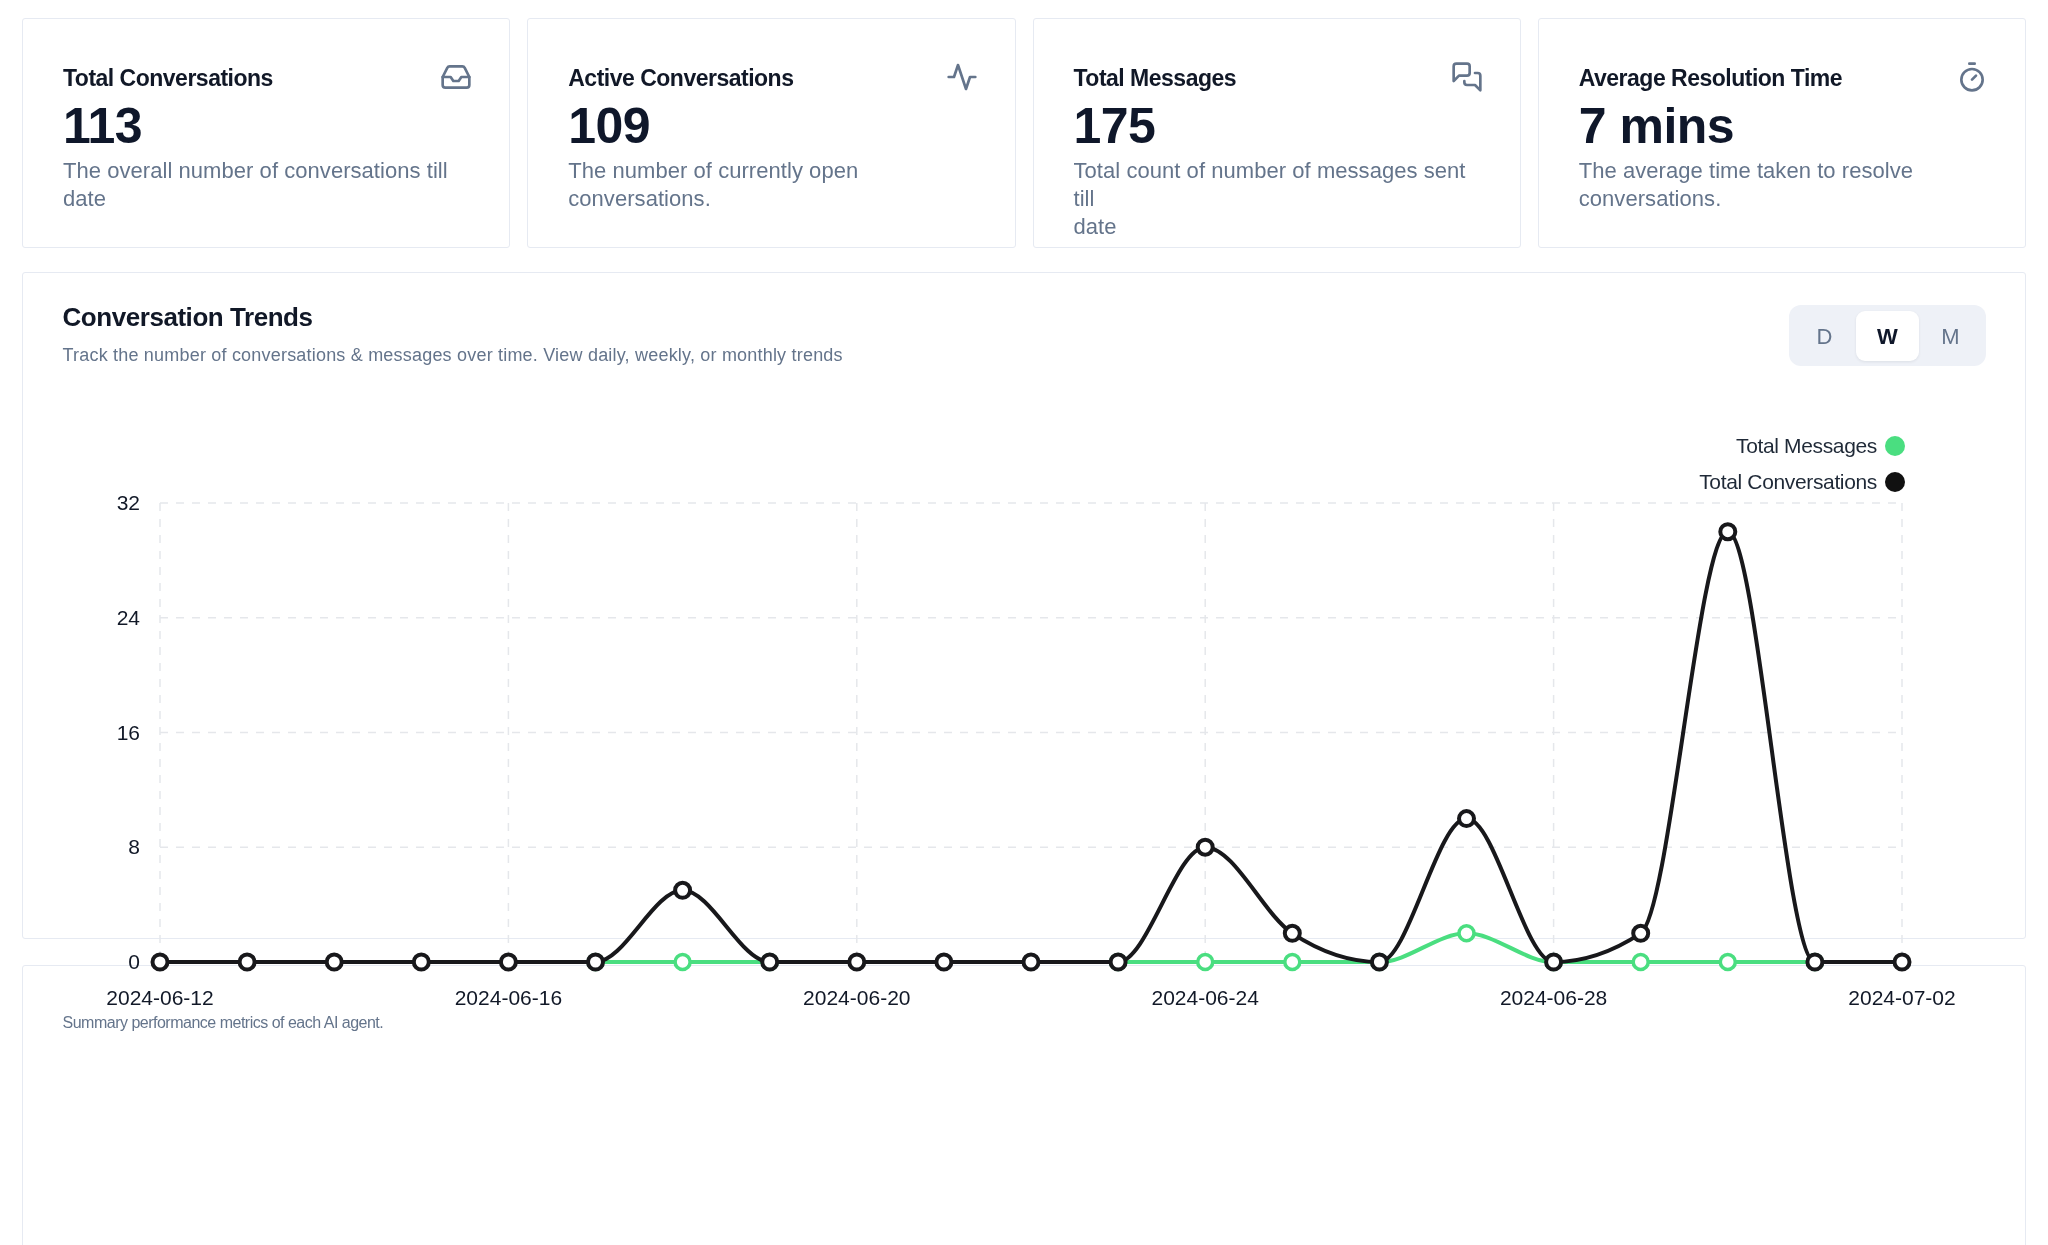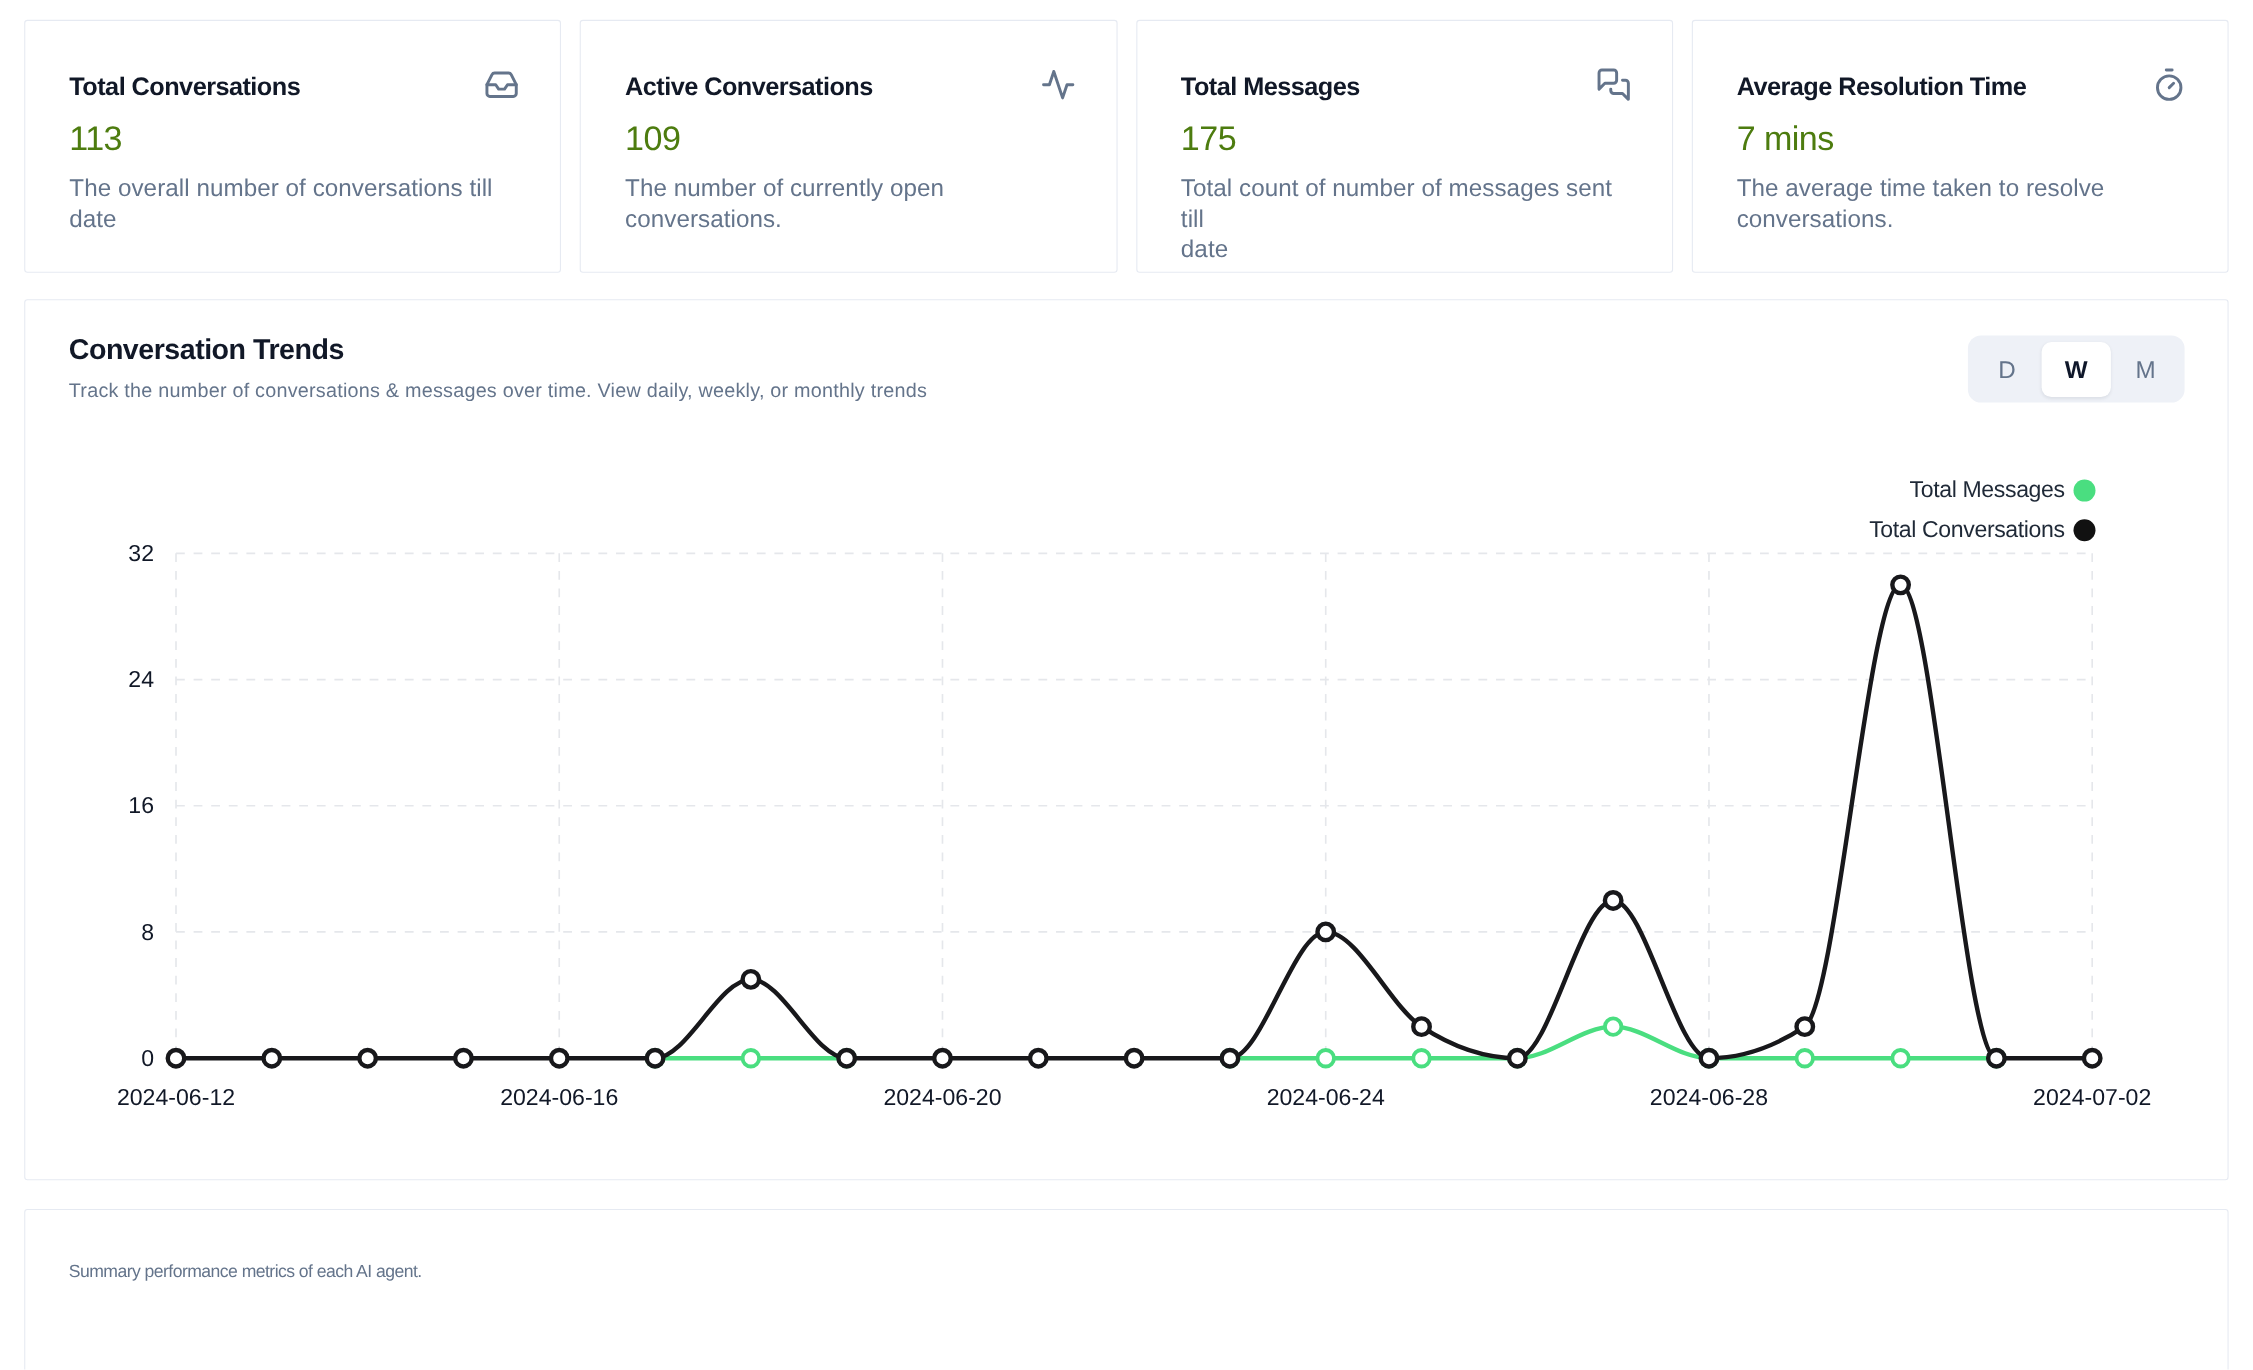--- a/index.html
+++ b/index.html
@@ -5,23 +5,23 @@
   * { margin:0; padding:0; box-sizing:border-box; }
   html,body { width:2048px; height:1245px; overflow:hidden; background:#ffffff;
     font-family:"Liberation Sans", sans-serif; }
   .page { padding:18px 22px 0; }
   .stats { display:flex; gap:17px; }
   .card { background:#fff; border:1.5px solid #e6eaf2; border-radius:3px; }
   .stat { flex:1; height:230px; padding:42.5px 37px 33px 40px; }
   .stat-head { display:flex; justify-content:space-between; align-items:flex-start; }
   .stat-title { font-size:23px; line-height:32px; font-weight:700; color:#111827; letter-spacing:-0.5px; }
   .stat-icon { width:32px; height:32px; color:#64748b; flex:none; margin-top:-1px; }
-  .stat-num { font-size:31px; line-height:48px; font-weight:400; color:#4d7c0f; margin-top:8.5px; letter-spacing:-0.5px; }
+  .stat-num { font-size:50px; line-height:48px; font-weight:700; color:#0f172a; margin-top:8.5px; letter-spacing:-0.5px; }
   .stat-desc { font-size:22px; line-height:28px; color:#64748b; margin-top:7px; letter-spacing:0.05px; }
-  .chart-card { margin-top:24px; height:801px; position:relative; }
+  .chart-card { margin-top:24px; height:667px; position:relative; }
   .chart-head { display:flex; justify-content:space-between; padding:26px 39px 0 39.5px; }
   .ct-title { font-size:26px; line-height:36px; font-weight:700; color:#111827; letter-spacing:-0.45px; }
   .ct-sub { font-size:18px; line-height:32px; color:#64748b; margin-top:4px; letter-spacing:0.2px; }
   .toggle { background:#eef1f7; border-radius:12px; padding:5.5px 4px; display:flex; height:61px; margin-top:6px; }
   .tg { width:63px; border-radius:9px; display:flex; align-items:center; justify-content:center;
         font-size:22px; color:#64748b; padding-top:3px; }
   .tg.on { background:#fff; color:#0f172a; font-weight:700; box-shadow:0 1px 3px rgba(15,23,42,.08); }
   .legend { position:absolute; right:120px; top:155px; text-align:right; }
   .leg-row { display:flex; align-items:center; justify-content:flex-end; height:36px; }
   .leg-row span { font-size:21px; color:#1f2937; letter-spacing:-0.35px; }

